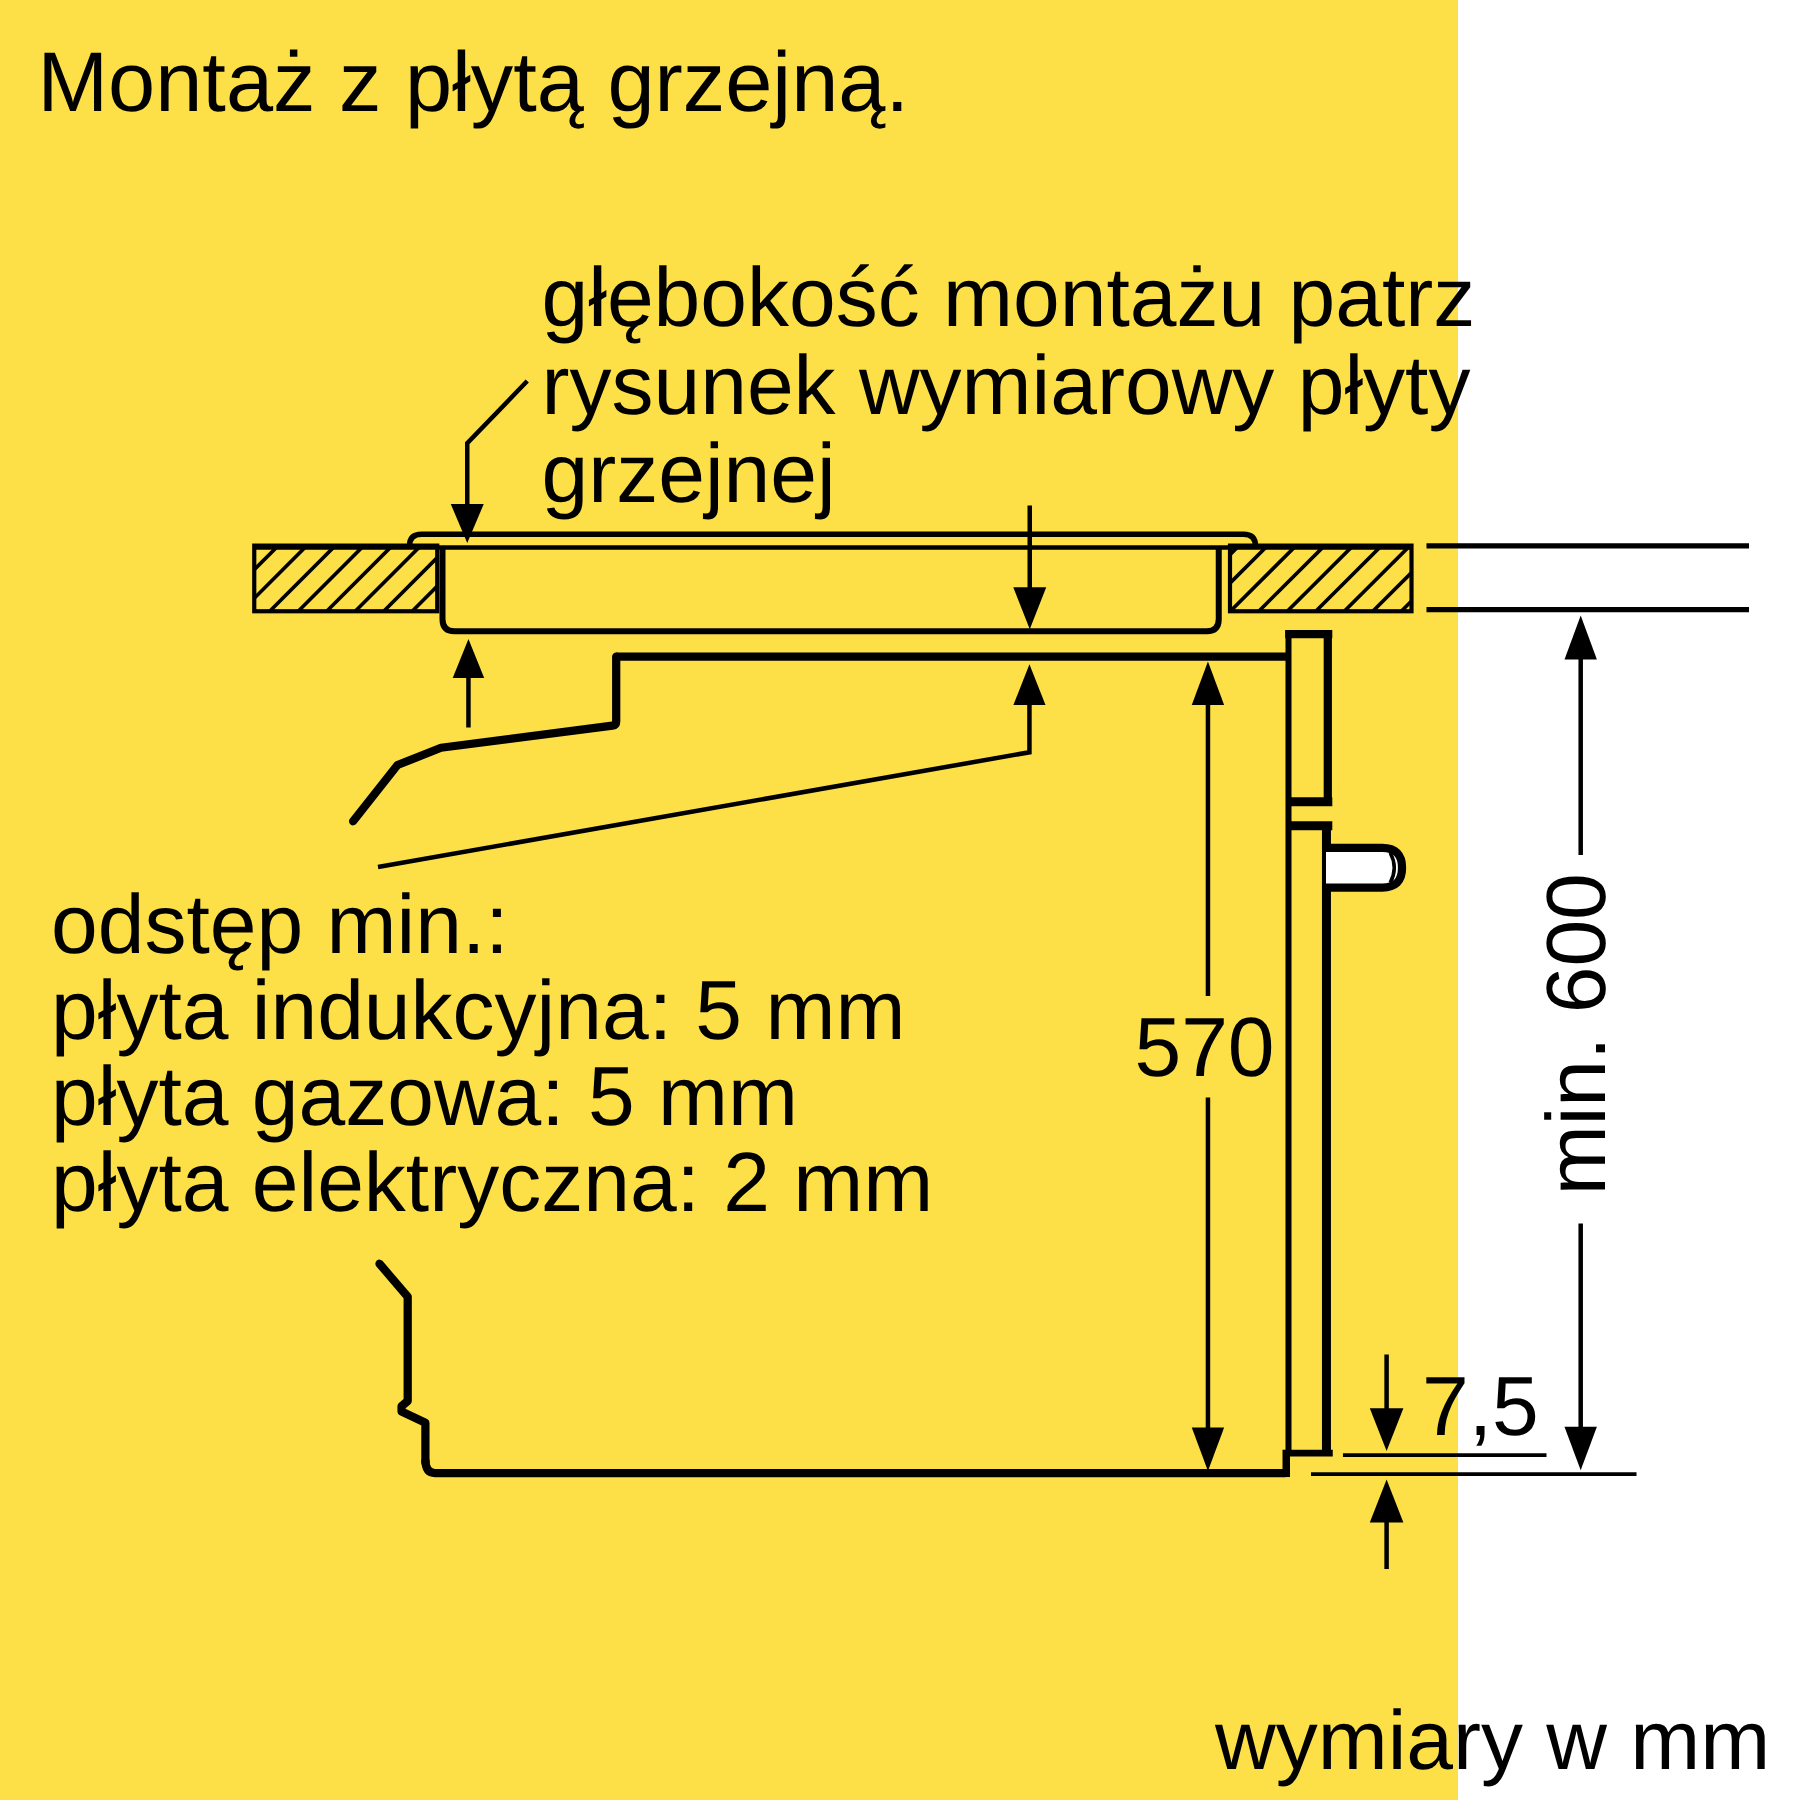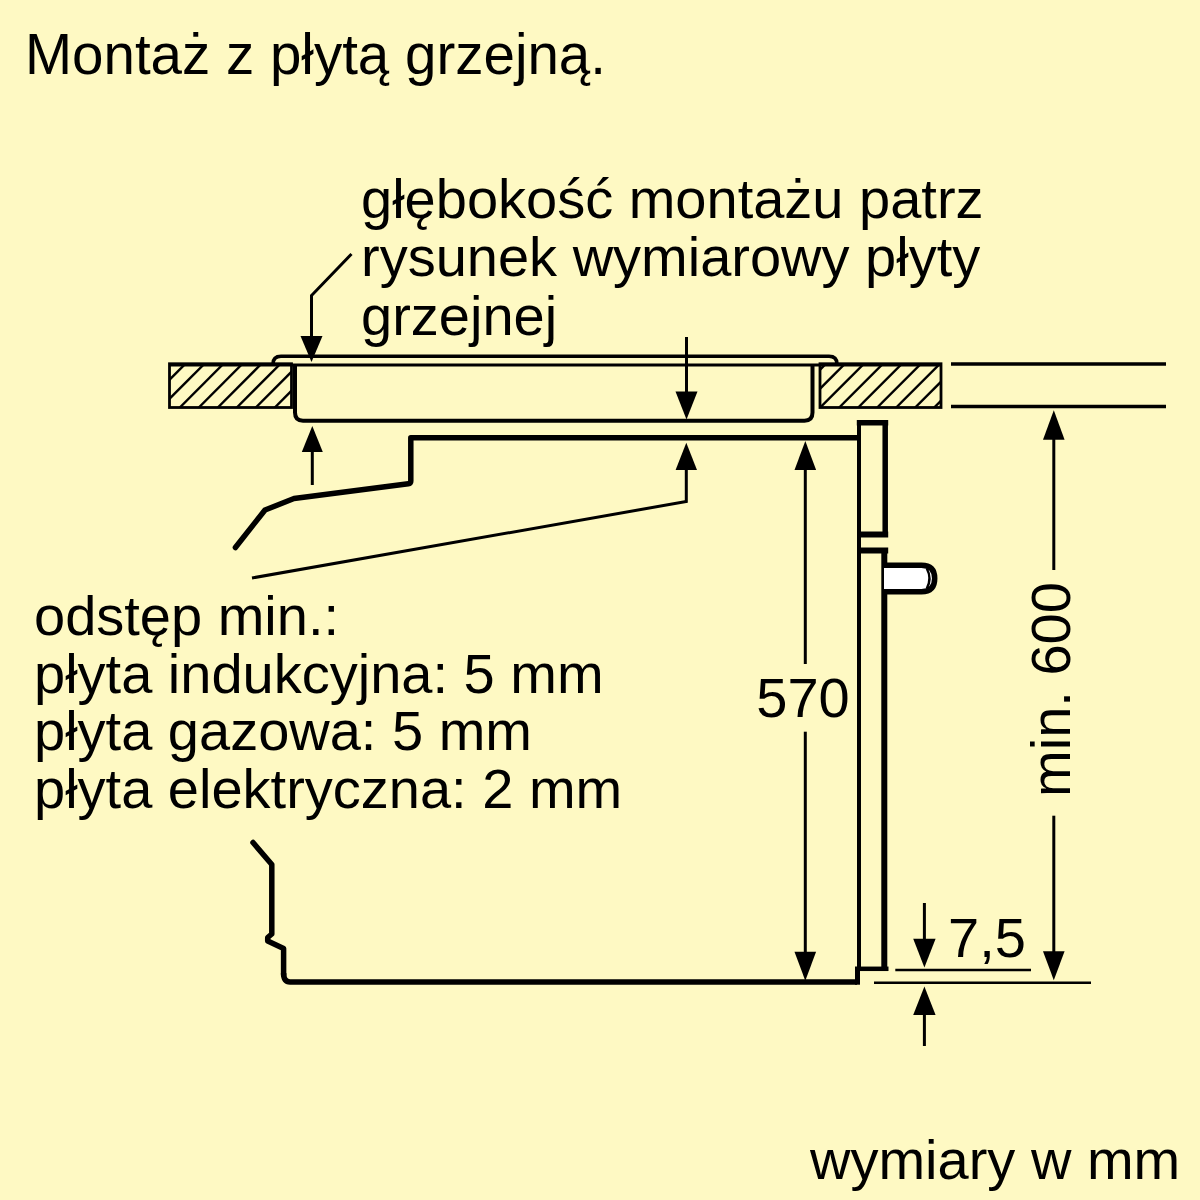--- a/index.html
+++ b/index.html
@@ -1,16 +1,16 @@
 <!DOCTYPE html>
 <html><head>
 <meta charset="utf-8">
 <style>
   html,body{margin:0;padding:0;background:#ffffff;}
-  .wrap{width:1200px;height:1200px;position:relative;background:#fef9c3;}
+  .wrap{width:972px;height:1200px;position:relative;background:#fde047;}
   svg text{font-family:"Liberation Sans",sans-serif;fill:#000;}
 </style>
 </head>
 <body>
 <div class="wrap">
 <svg width="1200" height="1200" viewBox="0 0 1200 1200">
 <defs>
   <clipPath id="clipL">
           <rect x="169.5" y="363.75" width="122" height="43.75"></rect>
         </clipPath>

